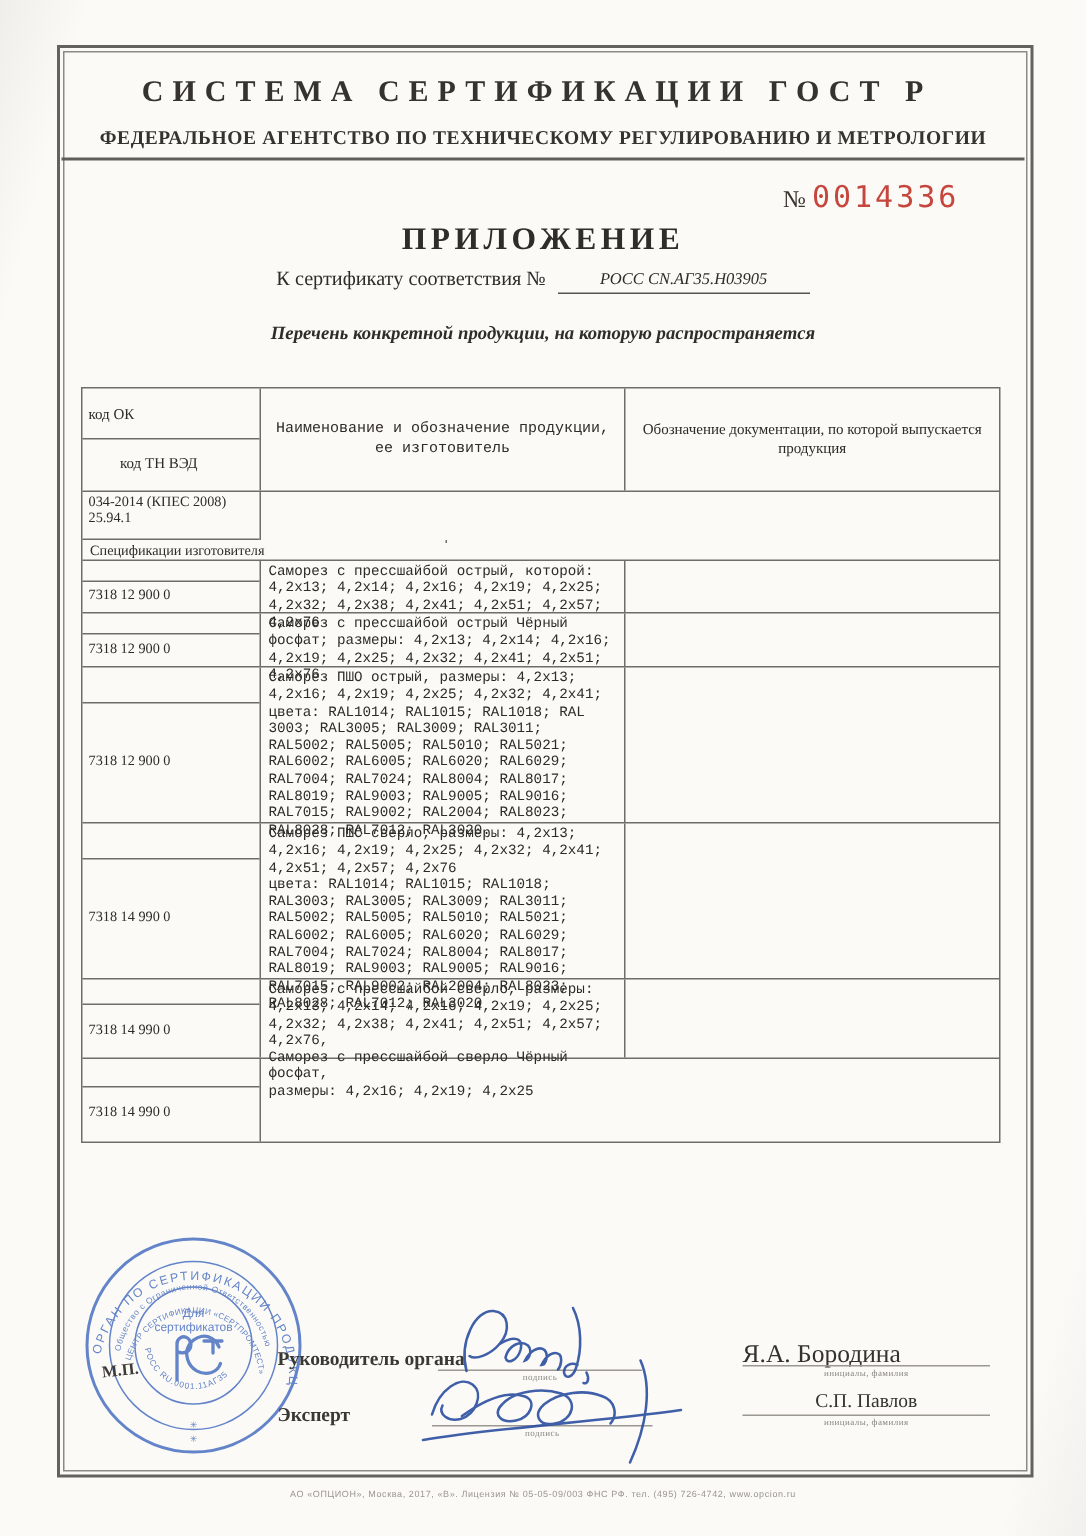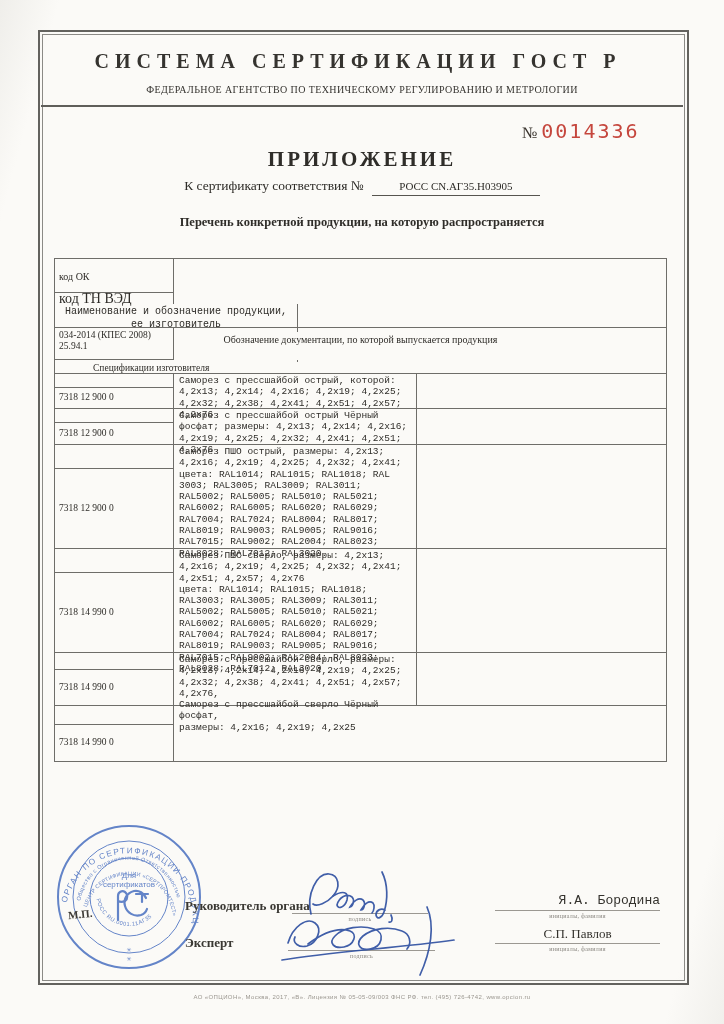--- a/index.html
+++ b/index.html
@@ -6,70 +6,70 @@
   body{background:#f3f2ee;}
   .page{position:relative;width:724px;height:1024px;
         background:linear-gradient(105deg,#efeeea 0%,#fbfaf7 6%,#fbfaf7 94%,#f1f0ec 100%);
         font-family:"Liberation Serif", serif;color:#2e2c28;}
   .frame-outer{position:absolute;left:38px;top:30px;width:647px;height:951px;
         border:2px solid #63625e;}
   .frame-inner{position:absolute;inset:2px;border:1px solid #8b8a86;}
   .sys-title{position:absolute;left:60px;right:68px;top:50px;text-align:center;
         font-size:20px;font-weight:bold;letter-spacing:6px;color:#35332f;}
   .agency{position:absolute;left:48px;right:48px;top:84px;text-align:center;
-        font-size:10px;font-weight:normal;letter-spacing:0.4px;color:#35332f;}
+        font-size:13px;font-weight:bold;letter-spacing:0.4px;color:#35332f;}
   .header-rule{position:absolute;left:41px;top:105px;width:642px;height:2px;background:#5f5e5a;}
   .form-number{position:absolute;left:522px;top:119px;white-space:nowrap;}
   .form-number .nosign{font-size:16px;color:#3a342e;}
   .form-number .digits{font-family:"DejaVu Sans Mono", monospace;font-size:20px;
         color:#c5463d;letter-spacing:2px;}
   .doc-title{position:absolute;left:0;right:0;top:147px;text-align:center;
         font-size:21px;font-weight:bold;letter-spacing:3px;color:#2f2d29;}
   .cert-line{position:absolute;left:0;right:0;top:178px;display:flex;
         justify-content:center;align-items:flex-end;gap:8px;}
   .cert-label{font-size:13.5px;padding-bottom:2px;}
   .cert-number{width:168px;text-align:center;font-size:11px;
-        border-bottom:1px solid #56544f;padding-bottom:3px;}
+        border-bottom:1px solid #56544f;padding-bottom:3px;font-style:italic;}
   .subtitle{position:absolute;left:0;right:0;top:214px;text-align:center;
-        font-size:12.5px;font-weight:bold;line-height:17px;color:#2f2d29;}
+        font-size:12.5px;font-weight:bold;line-height:17px;color:#2f2d29;font-style:italic;}
   
   .tbl{position:absolute;left:54px;top:258px;width:613px;
         border:1px solid #6e6d69;box-sizing:border-box;
         font-size:9.5px;line-height:11.3px;color:#2e2c28;}
   .trow{display:flex;border-top:1px solid #6e6d69;box-sizing:border-box;}
   .trow:first-child{border-top:none;}
   .c1{width:119px;min-width:119px;border-right:1px solid #6e6d69;box-sizing:border-box;
         display:flex;flex-direction:column;}
   .c1top{border-bottom:1px solid #6e6d69;padding:2px 4px 0 4px;box-sizing:border-box;white-space:pre-line;}
   .c1bot{flex:1;display:flex;align-items:center;padding:0 4px;}
   .c2{width:243px;min-width:243px;border-right:1px solid #6e6d69;box-sizing:border-box;
         padding:1px 5px;white-space:pre-line;font-family:Liberation Mono, monospace;}
   .c3{flex:1;padding:1px 5px;box-sizing:border-box;}
-  .hrow{height:68px;flex-direction:column;}
+  .hrow{height:68px;}
   .hrow .c1top{height:34px;display:flex;align-items:center;font-size:10px;}
-  .hrow .c1bot{font-size:14px;}
+  .hrow .c1bot{font-size:10px;margin-left:21px;}
   .hrow .c2,.hrow .c3{display:flex;align-items:center;justify-content:center;
         text-align:center;font-size:10px;line-height:13px;}
   .r1{height:46px;flex-direction:column;} .r1 .c1top{height:32px;}
-  .r1 .c3{display:flex;align-items:center;margin-left:33px;}
+  .r1 .c3{display:flex;align-items:center;}
   .r2{height:35px;} .r2 .c1top{height:14px;}
   .r3{height:36px;} .r3 .c1top{height:14px;}
   .r4{height:104px;} .r4 .c1top{height:24px;}
   .r5{height:104px;} .r5 .c1top{height:24px;}
   .r6{height:53px;} .r6 .c1top{height:17px;}
   .r7{height:56px;} .r7 .c1top{height:19px;}
   
   .role-head{position:absolute;left:185px;top:898px;font-size:13px;font-weight:bold;color:#3a3833;}
   .role-expert{position:absolute;left:185px;top:935px;font-size:13px;font-weight:bold;color:#3a3833;}
   .sigline1{position:absolute;left:292px;top:913px;width:136px;border-bottom:1px solid #9b9892;}
   .sigline2{position:absolute;left:288px;top:950px;width:147px;border-bottom:1px solid #9b9892;}
   .cap{position:absolute;font-size:6px;color:#8a8781;letter-spacing:0.3px;text-align:center;}
   .cap1{left:292px;top:916px;width:136px;}
   .cap2{left:288px;top:953px;width:147px;}
-  .name1{position:absolute;left:495px;top:893px;width:165px;text-align:right;font-size:13px;color:#34322d;font-family:Liberation Mono, monospace;}
+  .name1{position:absolute;left:495px;top:893px;width:165px;text-align:left;font-size:17px;color:#34322d;}
   .name2{position:absolute;left:495px;top:926px;width:165px;text-align:center;font-size:13px;color:#34322d;}
   .nameline1{position:absolute;left:495px;top:910px;width:165px;border-bottom:1px solid #9b9892;}
   .nameline2{position:absolute;left:495px;top:943px;width:165px;border-bottom:1px solid #9b9892;}
   .ncap1{left:495px;top:913px;width:165px;}
   .ncap2{left:495px;top:946px;width:165px;}
   .mp{position:absolute;left:68px;top:908px;font-size:11px;font-weight:bold;color:#3f3c37;
         transform:rotate(-6deg);}
   .stamp{position:absolute;left:54px;top:822px;width:150px;height:150px;opacity:0.88;}
   .sig-svg1{position:absolute;left:295px;top:866px;width:145px;height:58px;}
   .sig-svg2{position:absolute;left:278px;top:903px;width:180px;height:74px;}

